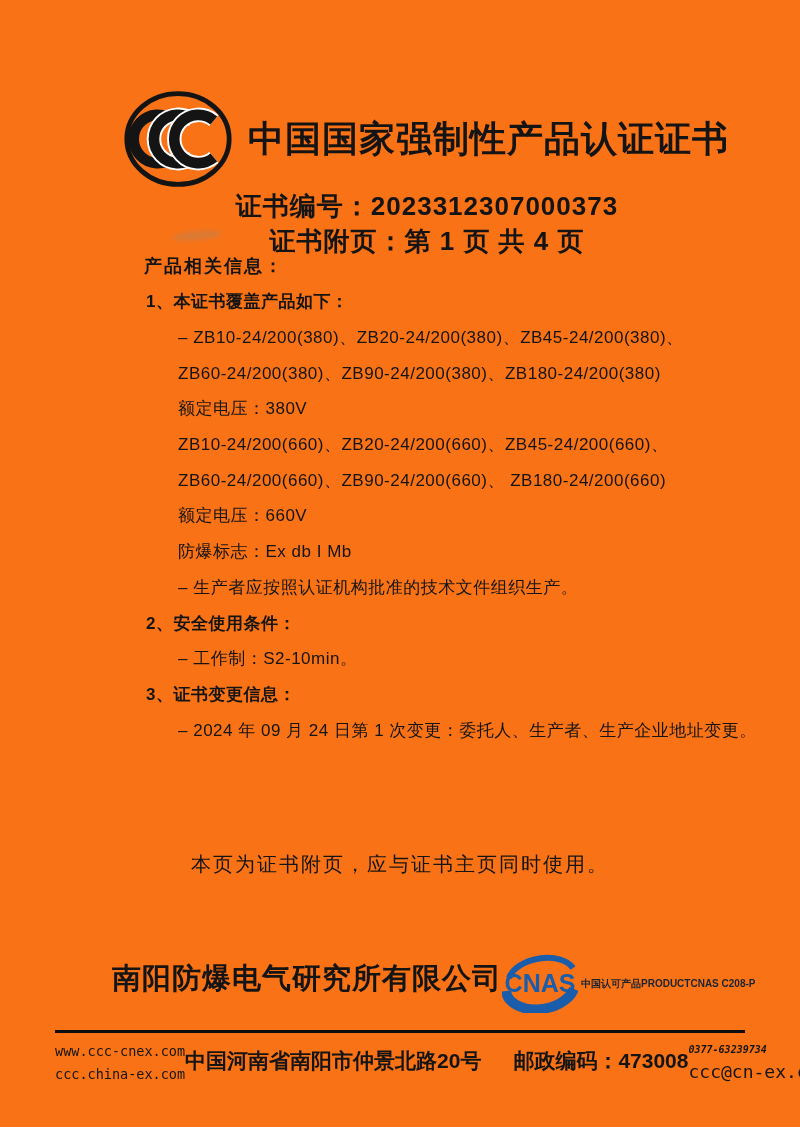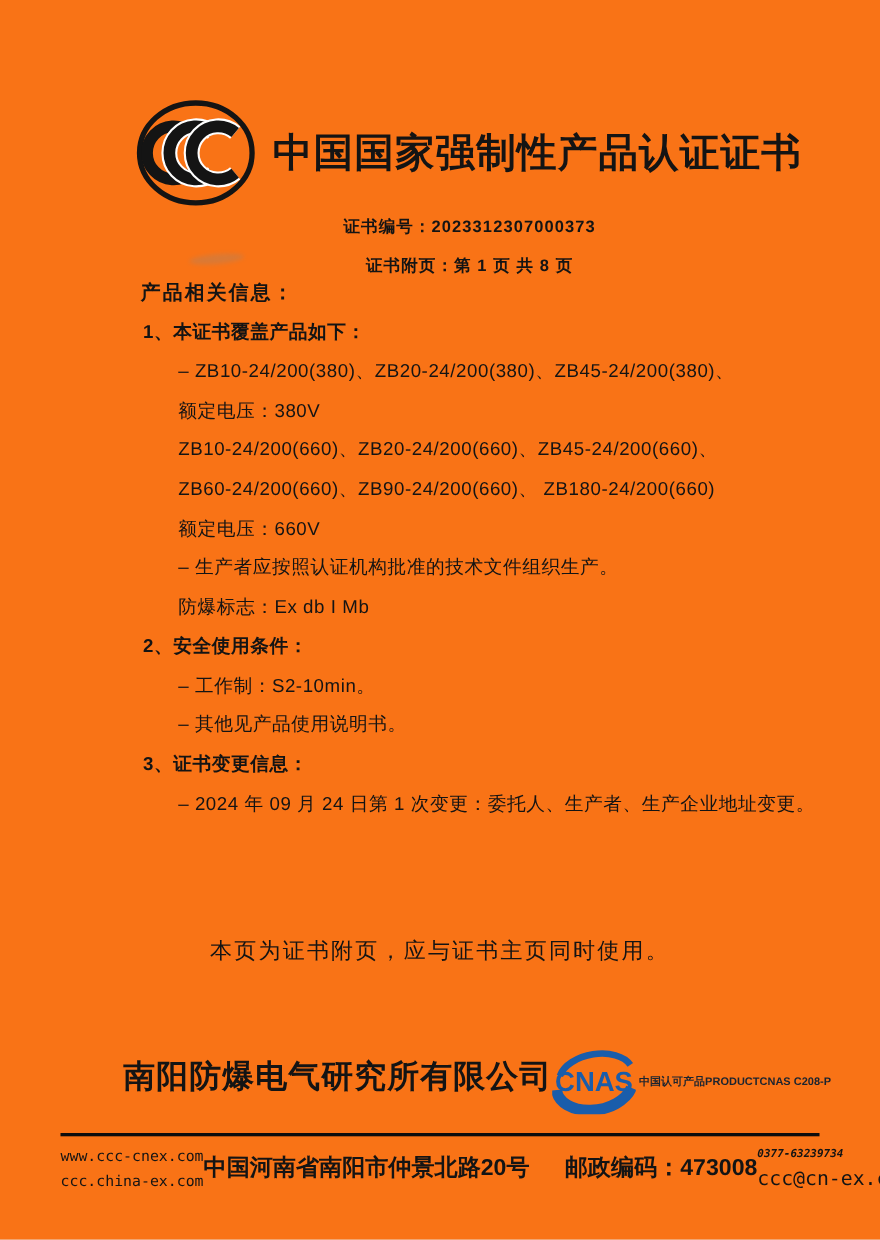--- a/index.html
+++ b/index.html
@@ -11,24 +11,24 @@
     font-family:"Liberation Sans",sans-serif;
     color:#141414;
     overflow:hidden;
   }
   
   .header{position:absolute;left:122px;top:86px;display:flex;align-items:center;gap:14px;}
   .ccc-logo{flex:0 0 auto;}
   .title{font-size:36px;font-weight:bold;letter-spacing:1px;margin:0;white-space:nowrap;}
   
   .meta{position:absolute;top:189px;left:0;width:100%;text-align:center;
-        font-weight:bold;font-size:15px;padding-left:54px;box-sizing:border-box;}
+        font-weight:bold;font-size:26px;padding-left:54px;box-sizing:border-box;}
   .meta-line{height:35px;line-height:35px;letter-spacing:1px;}
   
-  .body{position:absolute;left:128px;top:248px;right:55px;font-size:17px;letter-spacing:0.5px;}
+  .body{position:absolute;left:144px;top:248px;right:55px;font-size:17px;letter-spacing:0.5px;}
   .section-title{height:36px;display:flex;align-items:center;font-size:18px;font-weight:bold;letter-spacing:2px;}
   .line{height:35.7px;display:flex;align-items:center;white-space:nowrap;}
   .line.heading{padding-left:2px;font-weight:600;}
   .line.dash,.line.cont{padding-left:34px;font-weight:500;}
   
   .note{position:absolute;top:851px;left:0;width:100%;text-align:center;
         font-size:20px;letter-spacing:2px;font-weight:500;margin:0;}
   
   .org-row{position:absolute;top:950px;left:112px;width:640px;display:flex;align-items:center;}
   .company{flex:1;text-align:center;font-size:29px;font-weight:600;letter-spacing:1px;padding-bottom:8px;white-space:nowrap;}
@@ -61,37 +61,37 @@
       <path d="M74.1 34.8 A25 25 0 1 0 74.1 73.2" fill="none" stroke="#fefefe" stroke-width="15"></path>
       <path d="M74.1 34.8 A25 25 0 1 0 74.1 73.2" fill="none" stroke="#141414" stroke-width="11"></path>
       <path d="M95.1 34.8 A25 25 0 1 0 95.1 73.2" fill="none" stroke="#fefefe" stroke-width="15"></path>
       <path d="M95.1 34.8 A25 25 0 1 0 95.1 73.2" fill="none" stroke="#141414" stroke-width="11"></path>
     </svg>
     <h1 class="title">中国国家强制性产品认证证书</h1>
   </header>
 
   <div class="meta">
     <div class="meta-line"><span>证书编号：</span><span>2023312307000373</span></div>
-    <div class="meta-line"><span>证书附页：</span><span>第 1 页  共 8 页</span></div>
+    <div class="meta-line"><span>证书附页：</span><span>第 1 页  共 4 页</span></div>
   </div>
 
   <section class="body">
     <div class="section-title">产品相关信息：</div>
     <div id="body-lines">
         <div class="line heading">1、本证书覆盖产品如下：</div>
         <div class="line dash">– ZB10-24/200(380)、ZB20-24/200(380)、ZB45-24/200(380)、</div>
+        <div class="line cont">ZB60-24/200(380)、ZB90-24/200(380)、ZB180-24/200(380)</div>
         <div class="line cont">额定电压：380V</div>
         <div class="line cont">ZB10-24/200(660)、ZB20-24/200(660)、ZB45-24/200(660)、</div>
         <div class="line cont">ZB60-24/200(660)、ZB90-24/200(660)、 ZB180-24/200(660)</div>
         <div class="line cont">额定电压：660V</div>
+        <div class="line cont">防爆标志：Ex db I Mb</div>
         <div class="line dash">– 生产者应按照认证机构批准的技术文件组织生产。</div>
-        <div class="line cont">防爆标志：Ex db I Mb</div>
         <div class="line heading">2、安全使用条件：</div>
         <div class="line dash">– 工作制：S2-10min。</div>
-        <div class="line dash">– 其他见产品使用说明书。</div>
         <div class="line heading">3、证书变更信息：</div>
         <div class="line dash">– 2024 年 09 月 24 日第 1 次变更：委托人、生产者、生产企业地址变更。</div>
       </div>
   </section>
 
   <p class="note">本页为证书附页，应与证书主页同时使用。</p>
 
   <div class="org-row">
     <svg class="cnex-logo" width="126" height="66" viewBox="0 0 126 66">
       <defs>

